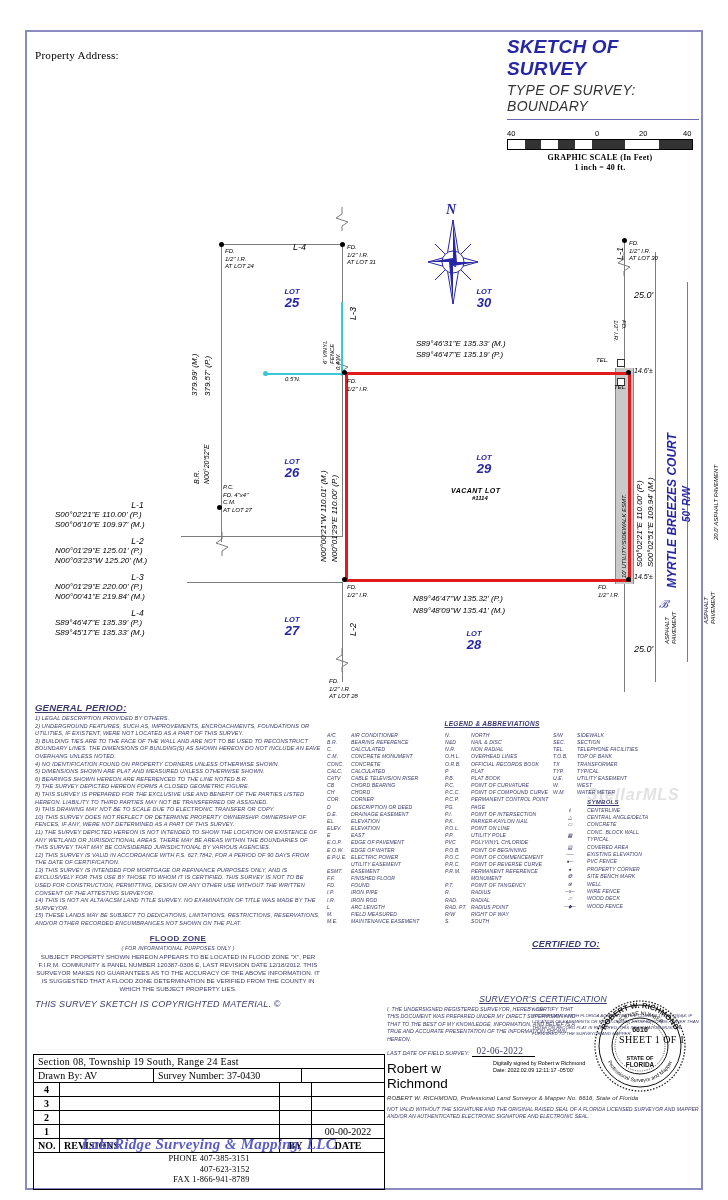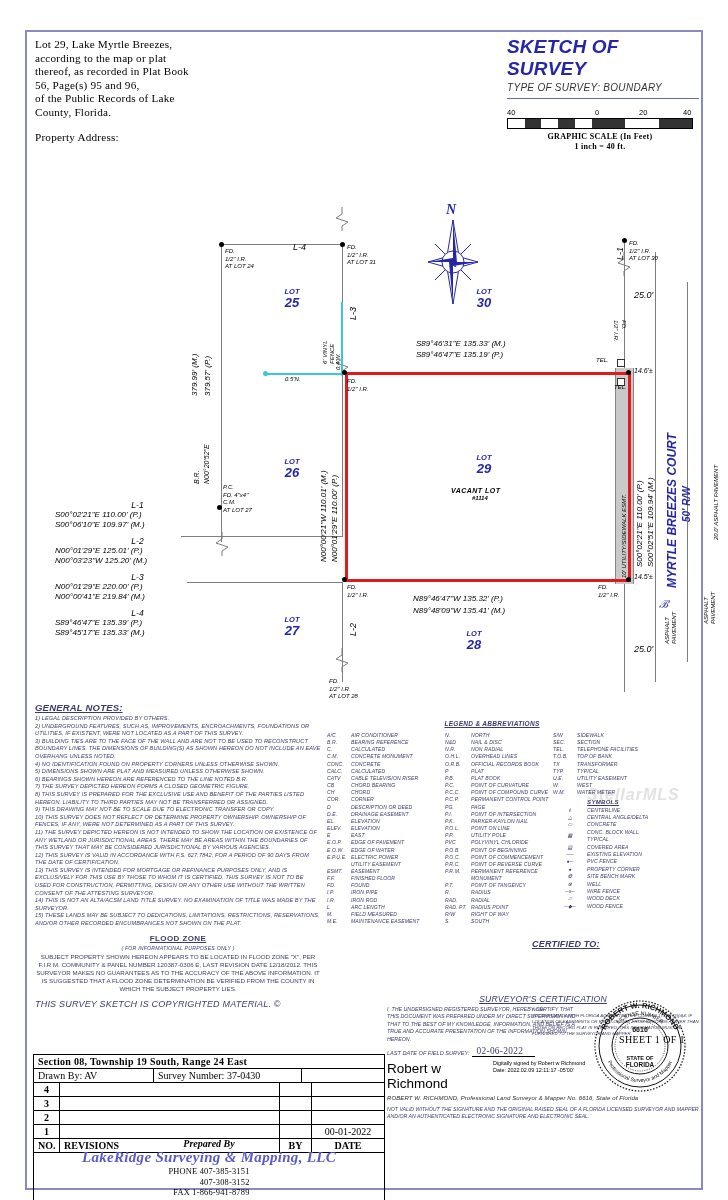--- a/index.html
+++ b/index.html
@@ -8,21 +8,21 @@
   .abs{position:absolute;}
 
   
   #legal{left:8px;top:6px;width:270px;font-family:"Liberation Serif",serif;font-size:11.2px;line-height:13.6px;letter-spacing:.2px;}
   #legal .blk{white-space:pre-line;}
   #legal .gap{height:11px;}
 
   
   #titleblk{left:480px;top:4px;width:192px;}
   #titleblk .t1{font-size:19px;font-style:italic;font-weight:bold;color:#2727a6;letter-spacing:.2px;font-family:"Liberation Sans",sans-serif;text-align:left;}
-  #titleblk .t2{font-size:10px;font-style:italic;color:#333;margin-top:2px;letter-spacing:.3px;}
+  #titleblk .t2{font-size:14px;font-style:italic;color:#333;margin-top:2px;letter-spacing:.3px;}
   .scalewrap{margin-top:9px;width:186px;position:relative;}
   .scaleticks{position:relative;height:10px;font-size:7.5px;font-family:"Liberation Sans",sans-serif;}
   .scaleticks span{position:absolute;top:0;}
   .barbox{height:9px;border:1px solid #000;display:flex;}
   .barbox i{display:block;height:100%;}
   .scalecap{text-align:center;font-size:8px;font-weight:bold;font-family:"Liberation Serif",serif;margin-top:3px;letter-spacing:.3px;}
   .scalecap2{text-align:center;font-size:8px;font-weight:bold;font-family:"Liberation Serif",serif;margin-top:1px;letter-spacing:.3px;}
   .hr-top{border-top:1px solid #6a6ab0;margin-top:5px;}
 
   
@@ -78,21 +78,21 @@
   
   #notebox{left:505px;top:975px;width:168px;font-size:4.4px;font-style:italic;color:#3d3d6b;line-height:6px;}
   #sheet1{left:592px;top:1002px;font-family:"Liberation Serif",serif;font-size:10px;letter-spacing:.4px;}
 
   
   #btable{left:6px;top:1022px;width:352px;border:1.4px solid #000;box-sizing:border-box;font-family:"Liberation Serif",serif;}
   #btable .r{display:flex;border-bottom:1px solid #000;}
   #btable .r:last-child{border-bottom:none;}
   #btable .c{padding:1px 4px;font-size:10px;box-sizing:border-box;}
   #btable .bd{border-right:1px solid #000;}
-  .secrow{font-weight:bold;font-size:10.6px;letter-spacing:.3px;}
+  .secrow{font-weight:normal;font-size:10.6px;letter-spacing:.3px;}
   .revno{width:26px;text-align:center;font-weight:bold;}
   .revmain{flex:1;}
   .revby{width:32px;text-align:center;}
   .revdate{width:72px;text-align:center;}
   .revhdr{font-weight:bold;}
   #prepared{left:6px;top:1104px;width:352px;border:1.4px solid #000;border-top:none;box-sizing:border-box;text-align:center;padding-bottom:3px;}
   #prepared .p1{font-family:"Liberation Serif",serif;font-size:10px;font-weight:bold;font-style:italic;margin-top:2px;}
   #prepared .p2{font-size:15px;font-weight:bold;font-style:italic;color:#5b5bc8;letter-spacing:.3px;line-height:17px;font-family:"Liberation Serif",serif;}
   #prepared .cols{display:flex;justify-content:center;gap:14px;margin-top:1px;}
   #prepared .col{font-family:"Liberation Serif",serif;font-size:8.4px;line-height:10.6px;letter-spacing:.2px;}
@@ -110,26 +110,20 @@
   #seal{position:absolute;left:205px;top:4px;width:96px;height:96px;}
 
   #watermark{position:absolute;left:560px;top:594px;font-size:16px;font-weight:bold;font-style:italic;color:#e2e2e2;letter-spacing:1px;}
 </style>
 </head>
 <body>
 
 <div class="sheet">
 
   <div class="abs" id="legal">
-    <div class="blk">Lot 29, Lake Myrtle Breezes,
-according to the map or plat
-thereof, as recorded in Plat Book
-56, Page(s) 95 and 96,
-of the Public Records of Lake
-County, Florida.</div>
     <div class="gap"></div>
     <div>Property Address:</div>
   </div>
 
   <div class="abs" id="titleblk">
     <div class="t1">SKETCH OF SURVEY</div>
     <div class="t2">TYPE OF SURVEY: BOUNDARY</div>
     <div class="hr-top"></div>
     <div class="scalewrap">
       <div class="scaleticks">
@@ -342,21 +336,21 @@
         <div style="text-align:center;font-size:8.5px;font-style:italic;">L-4</div>
         <div style="font-size:8px;font-style:italic;line-height:10px;">S89°46'47"E   135.39' (P.)</div>
         <div style="font-size:8px;font-style:italic;line-height:10px;">S89°45'17"E   135.33' (M.)</div>
       </div>
     </div>
 
     <div id="watermark">StellarMLS</div>
   </div>
 
   <div class="abs" id="notes">
-    <div class="sectitle">GENERAL NOTES:</div>
+    <div class="sectitle">GENERAL PERIOD:</div>
     <div style="margin-top:2px;">
       <div class="note">1) LEGAL DESCRIPTION PROVIDED BY OTHERS.</div>
       <div class="note">2) UNDERGROUND FEATURES, SUCH AS, IMPROVEMENTS, ENCROACHMENTS, FOUNDATIONS OR UTILITIES, IF EXISTENT, WERE NOT LOCATED AS A PART OF THIS SURVEY.</div>
       <div class="note">3) BUILDING TIES ARE TO THE FACE OF THE WALL AND ARE NOT TO BE USED TO RECONSTRUCT BOUNDARY LINES. THE DIMENSIONS OF BUILDING(S) AS SHOWN HEREON DO NOT INCLUDE AN EAVE OVERHANG UNLESS NOTED.</div>
       <div class="note">4) NO IDENTIFICATION FOUND ON PROPERTY CORNERS UNLESS OTHERWISE SHOWN.</div>
       <div class="note">5) DIMENSIONS SHOWN ARE PLAT AND MEASURED UNLESS OTHERWISE SHOWN.</div>
       <div class="note">6) BEARINGS SHOWN HEREON ARE REFERENCED TO THE LINE NOTED B.R.</div>
       <div class="note">7) THE SURVEY DEPICTED HEREON FORMS A CLOSED GEOMETRIC FIGURE.</div>
       <div class="note">8) THIS SURVEY IS PREPARED FOR THE EXCLUSIVE USE AND BENEFIT OF THE PARTIES LISTED HEREON.  LIABILITY TO THIRD PARTIES MAY NOT BE TRANSFERRED OR ASSIGNED.</div>
       <div class="note">9) THIS DRAWING MAY NOT BE TO SCALE DUE TO ELECTRONIC TRANSFER OR COPY.</div>
@@ -729,37 +723,36 @@
     <div class="r">
       <div class="c bd revno">2</div>
       <div class="c bd revmain">&nbsp;</div>
       <div class="c bd revby">&nbsp;</div>
       <div class="c revdate">&nbsp;</div>
     </div>
     <div class="r">
       <div class="c bd revno">1</div>
       <div class="c bd revmain">&nbsp;</div>
       <div class="c bd revby">&nbsp;</div>
-      <div class="c revdate">00-01-2022</div>
+      <div class="c revdate">00-00-2022</div>
     </div>
     <div class="r revhdr">
       <div class="c bd revno">NO.</div>
       <div class="c bd revmain" style="text-align:left">REVISIONS</div>
       <div class="c bd revby">BY</div>
       <div class="c revdate">DATE</div>
     </div>
   </div>
 
   <div class="abs" id="prepared">
-    <div class="p1">Prepared By</div>
     <div class="p2">LakeRidge Surveying &amp; Mapping, LLC</div>
     <div class="cols">
       <div class="col" style="text-align:right">
         <div>PHONE 407-385-3151</div>
-        <div>407-308-3152</div>
+        <div>407-623-3152</div>
         <div>FAX 1-866-941-8789</div>
       </div>
     </div>
   </div>
 
   <div class="abs" id="scert">
     <div class="sh">SURVEYOR'S CERTIFICATION</div>
     <div class="sb">I, THE UNDERSIGNED REGISTERED SURVEYOR, HEREBY CERTIFY THAT THIS DOCUMENT WAS PREPARED UNDER MY DIRECT SUPERVISION AND THAT TO THE BEST OF MY KNOWLEDGE, INFORMATION, AND BELIEF IS A TRUE AND ACCURATE PRESENTATION OF THE INFORMATION SHOWN HEREON.</div>
     <div class="ldfs">
       <span style="padding-bottom:1px">LAST DATE OF FIELD SURVEY:</span>

